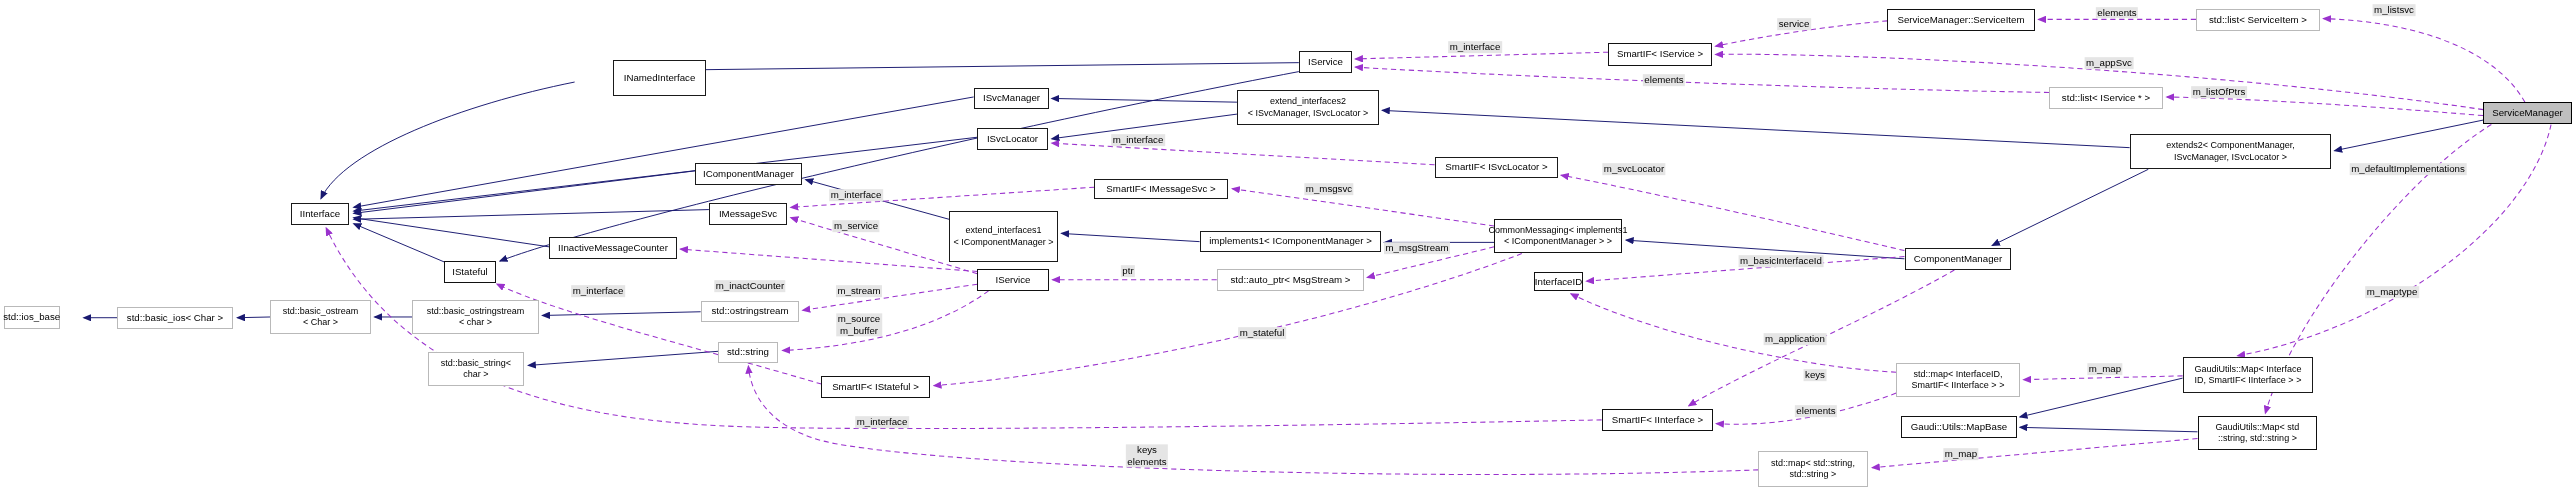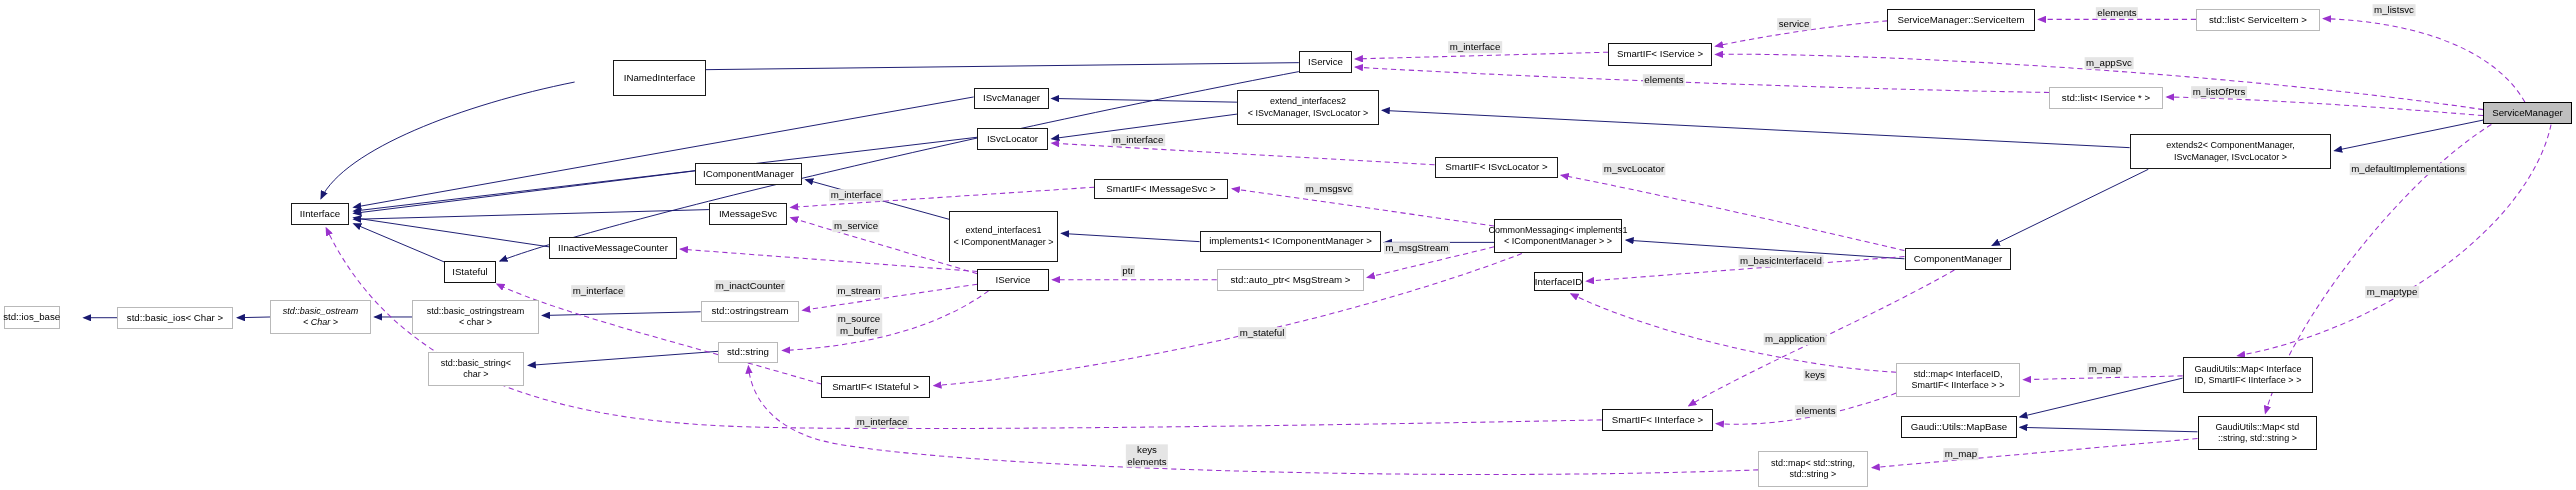--- a/index.html
+++ b/index.html
@@ -102,21 +102,21 @@
     </div>
     <div class="node plain" style="left: 549px; top: 237px; width: 128px; height: 22.4px;">
       <span>IInactiveMessageCounter</span>
     </div>
     <div class="node std" style="left: 3.7px; top: 306px; width: 56px; height: 23px;">
       <span>std::ios_base</span>
     </div>
     <div class="node std" style="left: 117px; top: 307px; width: 116px; height: 22.4px;">
       <span>std::basic_ios&lt; Char &gt;</span>
     </div>
-    <div class="node std two" style="left: 270px; top: 300px; width: 101px; height: 34px; font-style: italic;">
+    <div class="node std two" style="left: 270px; top: 300px; width: 101px; height: 34px;">
       <span>std::basic_ostream</span>
       <span>&lt; Char &gt;</span>
     </div>
     <div class="node std two" style="left: 412px; top: 300px; width: 127px; height: 34px;">
       <span>std::basic_ostringstream</span>
       <span>&lt; char &gt;</span>
     </div>
     <div class="node std two" style="left: 428px; top: 352px; width: 96px; height: 34px;">
       <span>std::basic_string&lt;</span>
       <span>char &gt;</span>

